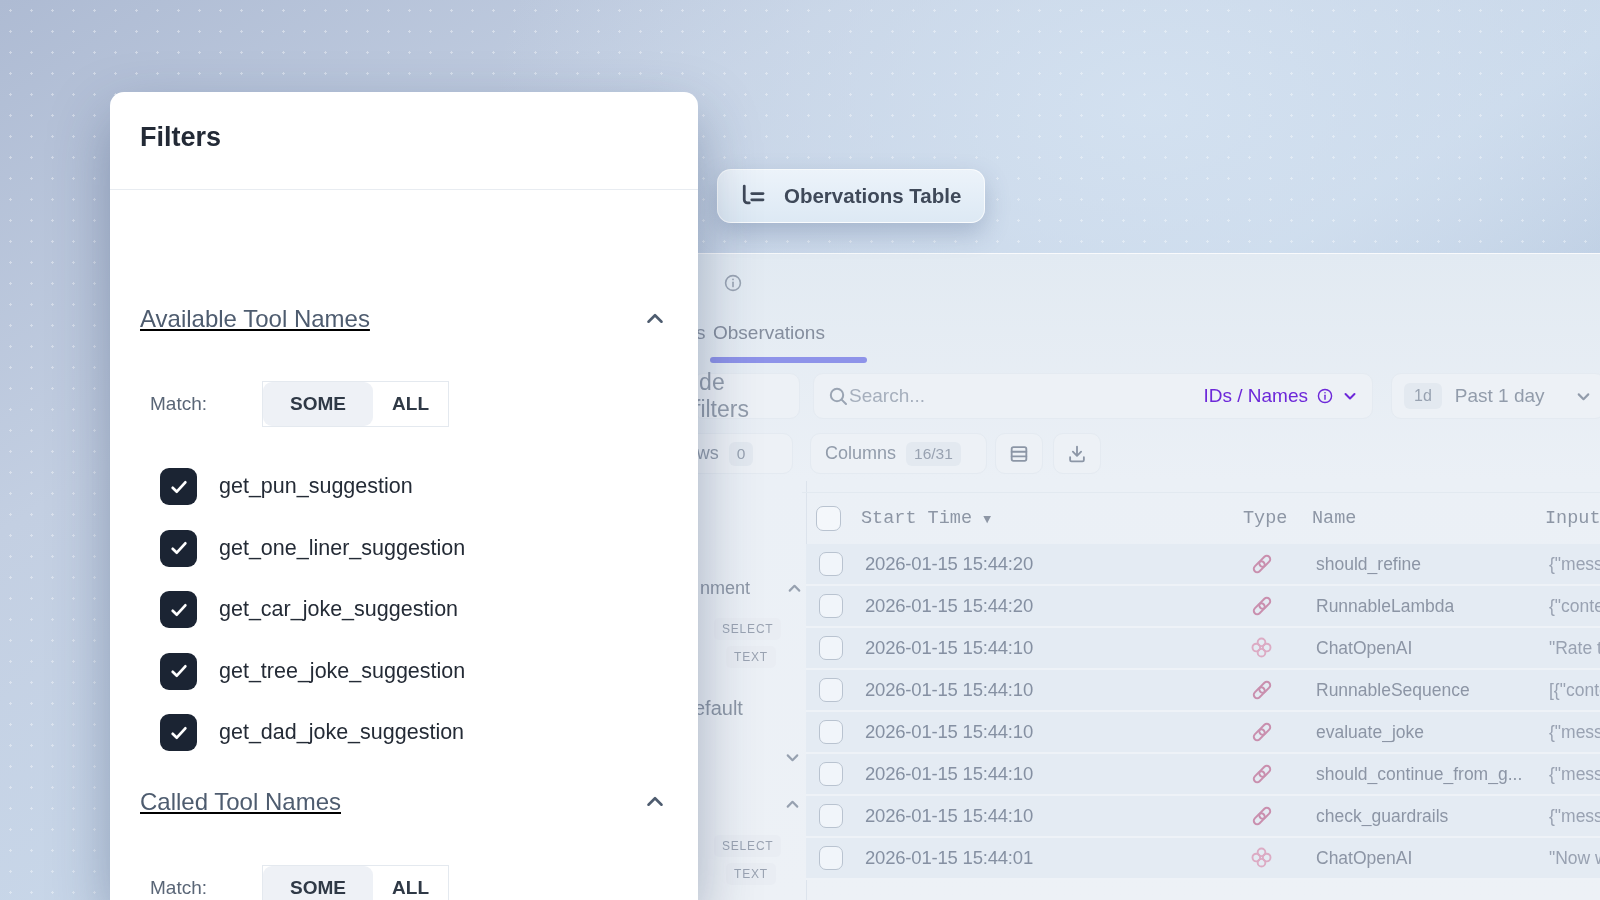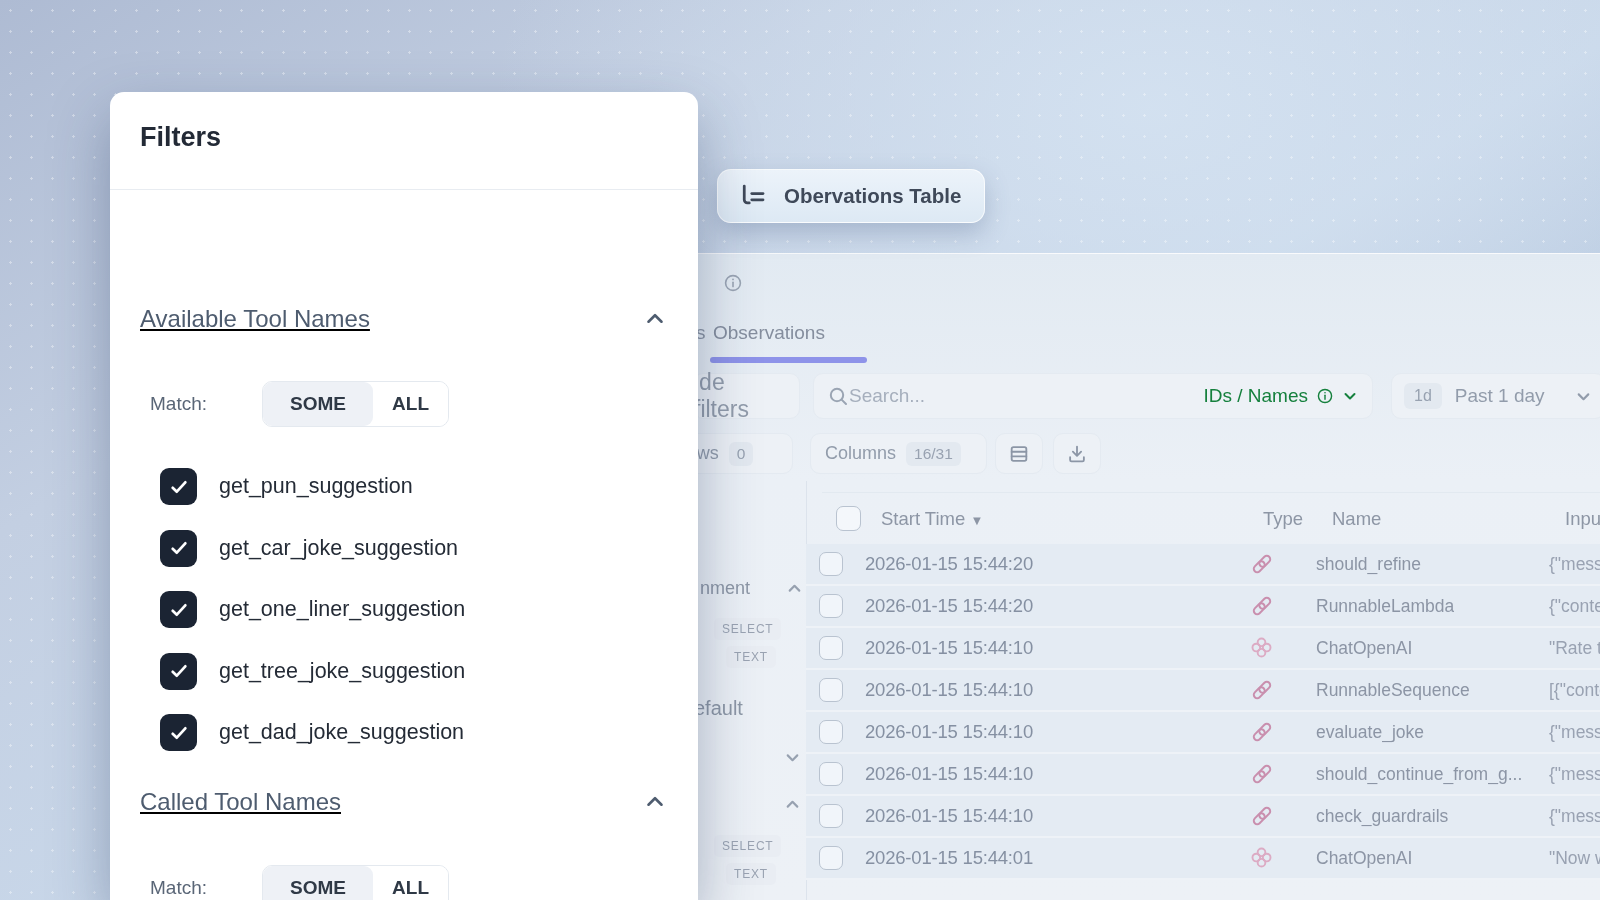--- a/index.html
+++ b/index.html
@@ -31,21 +31,21 @@
   .tab-active { position:absolute; left:73px; top:68px; font-size:19px; color:#858e9e; }
   .tab-underline { position:absolute; left:70px; top:103px; width:157px; height:6px; border-radius:3px; background:#8e93e9; }
 
   .pill {
     position:absolute; background:#edf1f6; border:1px solid #e4eaf1; border-radius:10px;
     display:flex; align-items:center; color:#929cab;
   }
   .hide-filters { left:53px; top:119px; width:107px; height:46px; justify-content:flex-end; padding-right:17px; font-size:23px; }
   .searchbox { left:173px; top:119px; width:560px; height:46px; padding:0 14px; }
   .search-placeholder { font-size:19px; color:#a6afbd; flex:1 1 auto; }
-  .scope { display:flex; align-items:center; gap:9px; font-size:19px; color:#15803d;justify-content:flex-end; }
+  .scope { display:flex; align-items:center; gap:9px; font-size:19px; color:#6d28d9;justify-content:flex-end; }
   .timebox { left:751px; top:119px; width:214px; height:46px; padding:0 12px; gap:13px; }
   .badge { background:#e3e9f0; border-radius:6px; color:#98a2b1; }
   .time-badge { font-size:16px; padding:4px 10px; }
   .time-range { font-size:19px; color:#929cab; }
 
   .views-pill { left:5px; top:179px; width:148px; height:41px; padding:0 10px 0 10px; gap:10px; font-size:18px; }
   .columns-pill { left:170px; top:179px; width:177px; height:41px; padding:0 14px; gap:10px; font-size:18px; }
   .count-badge { font-size:15.5px; padding:3px 8px; }
   .iconbtn { height:41px; width:48px; justify-content:center; color:#8c96a6; }
   .iconbtn.rows { left:355px; top:179px; }
@@ -57,21 +57,21 @@
   .chev { position:absolute; color:#97a1b0; }
   .mini-badge {
     position:absolute; background:#e9edf3; border-radius:5px; color:#9aa3b2;
     font-size:12px; letter-spacing:.8px; padding:4px 8px;
   }
   .frag-efault { left:54px; top:443px; font-size:20px; }
 
   .vdivider { position:absolute; left:166px; top:227px; bottom:0; width:1px; background:#dce3ec; }
 
   
-  .thead { position:absolute; left:182px; right:0; top:238px; height:52px; border-top:1px solid #e2e9f0; }
+  .thead { position:absolute; left:162px; right:0; top:238px; height:52px; border-top:1px solid #e2e9f0;font-family:Liberation Mono, monospace; }
   .th { position:absolute; top:15px; font-size:18.5px; font-weight:500; color:#8d96a5; white-space:nowrap; }
   .app-check {
     position:absolute; width:25px; height:25px; border:1.5px solid #b9c3d0; border-radius:7px;
     background:rgba(251,253,255,.55);
   }
   .tbody { position:absolute; left:166px; right:0; top:290px; bottom:0; overflow:hidden; }
   .trow { position:relative; height:42px; background:#e4ebf3; border-bottom:2px solid #eef2f7; }
   .trow .app-check { left:13px; top:8px; width:24px; height:24px; }
   .td { position:absolute; top:50%; transform:translateY(-50%); white-space:nowrap; }
   .td-time { left:59px; font-size:18.5px; color:#8590a2; letter-spacing:-.2px; }
@@ -104,21 +104,21 @@
   .sec-head { position:absolute; left:30px; right:30px; display:flex; align-items:center; justify-content:space-between;text-decoration:underline; }
   .sec-head .sec-title { font-size:24px; font-weight:500; color:#4e5c6f; }
   .sec-head .chev { position:static; color:#4e5c6f; }
   .sec1 .sec-head { top:213px; }
   .sec2 .sec-head { top:696px;gap:24px; }
   .match-row { position:absolute; left:40px; display:flex; align-items:center; }
   .sec1 .match-row { top:289px; }
   .sec2 .match-row { top:773px; }
   .match-label { font-size:19px; color:#5a6677; margin-right:55px; }
   .segmented {
-    display:flex; border:1px solid #e4e9ef; border-radius:10px; background:#fff;
+    display:flex; border:1px solid #e4e9ef; border-radius:0; background:#fff;
     overflow:hidden; height:46px;
   }
   .segment { display:flex; align-items:center; justify-content:center; font-size:19px; font-weight:700; color:#2f3946; }
   .segment.some { width:110px; background:#eef1f6; border-radius:9px; }
   .segment.all { width:75px; background:#fff; }
   .items { position:absolute; left:50px; right:30px; }
   .sec1 .items { top:364px; }
   .item-row { display:flex; align-items:center; height:61.5px; gap:22px; }
   .checkbox {
     width:37px; height:37px; border-radius:9px; background:#1b2433; flex:0 0 auto;
@@ -419,30 +419,30 @@
           </span>
           <span class="item-label">get_pun_suggestion</span>
         </div>
 
         <div class="item-row">
           <span class="checkbox">
             <svg width="22" height="22" viewBox="0 0 16 16" fill="none" stroke="#ffffff" stroke-width="2" stroke-linecap="round" stroke-linejoin="round">
               <polyline points="3.4 8.6 6.4 11.4 12.6 4.6"></polyline>
             </svg>
           </span>
-          <span class="item-label">get_car_joke_suggestion</span>
+          <span class="item-label">get_one_liner_suggestion</span>
         </div>
 
         <div class="item-row">
           <span class="checkbox">
             <svg width="22" height="22" viewBox="0 0 16 16" fill="none" stroke="#ffffff" stroke-width="2" stroke-linecap="round" stroke-linejoin="round">
               <polyline points="3.4 8.6 6.4 11.4 12.6 4.6"></polyline>
             </svg>
           </span>
-          <span class="item-label">get_one_liner_suggestion</span>
+          <span class="item-label">get_car_joke_suggestion</span>
         </div>
 
         <div class="item-row">
           <span class="checkbox">
             <svg width="22" height="22" viewBox="0 0 16 16" fill="none" stroke="#ffffff" stroke-width="2" stroke-linecap="round" stroke-linejoin="round">
               <polyline points="3.4 8.6 6.4 11.4 12.6 4.6"></polyline>
             </svg>
           </span>
           <span class="item-label">get_tree_joke_suggestion</span>
         </div>

